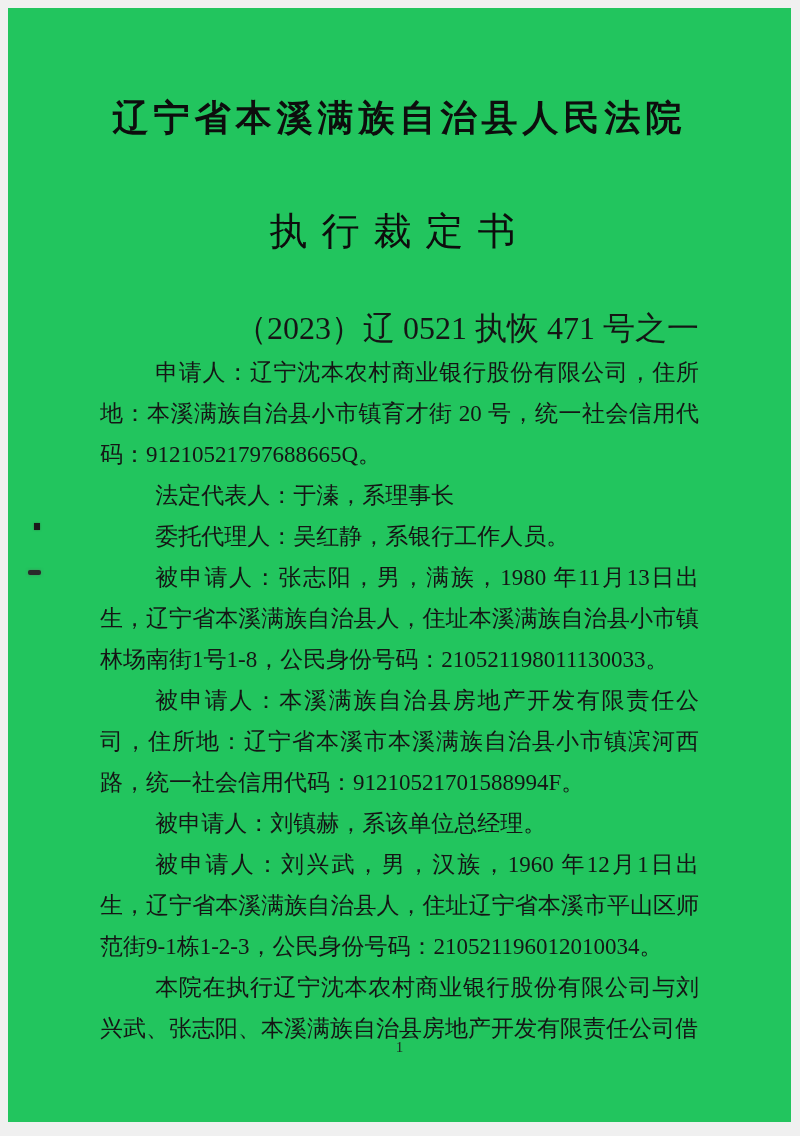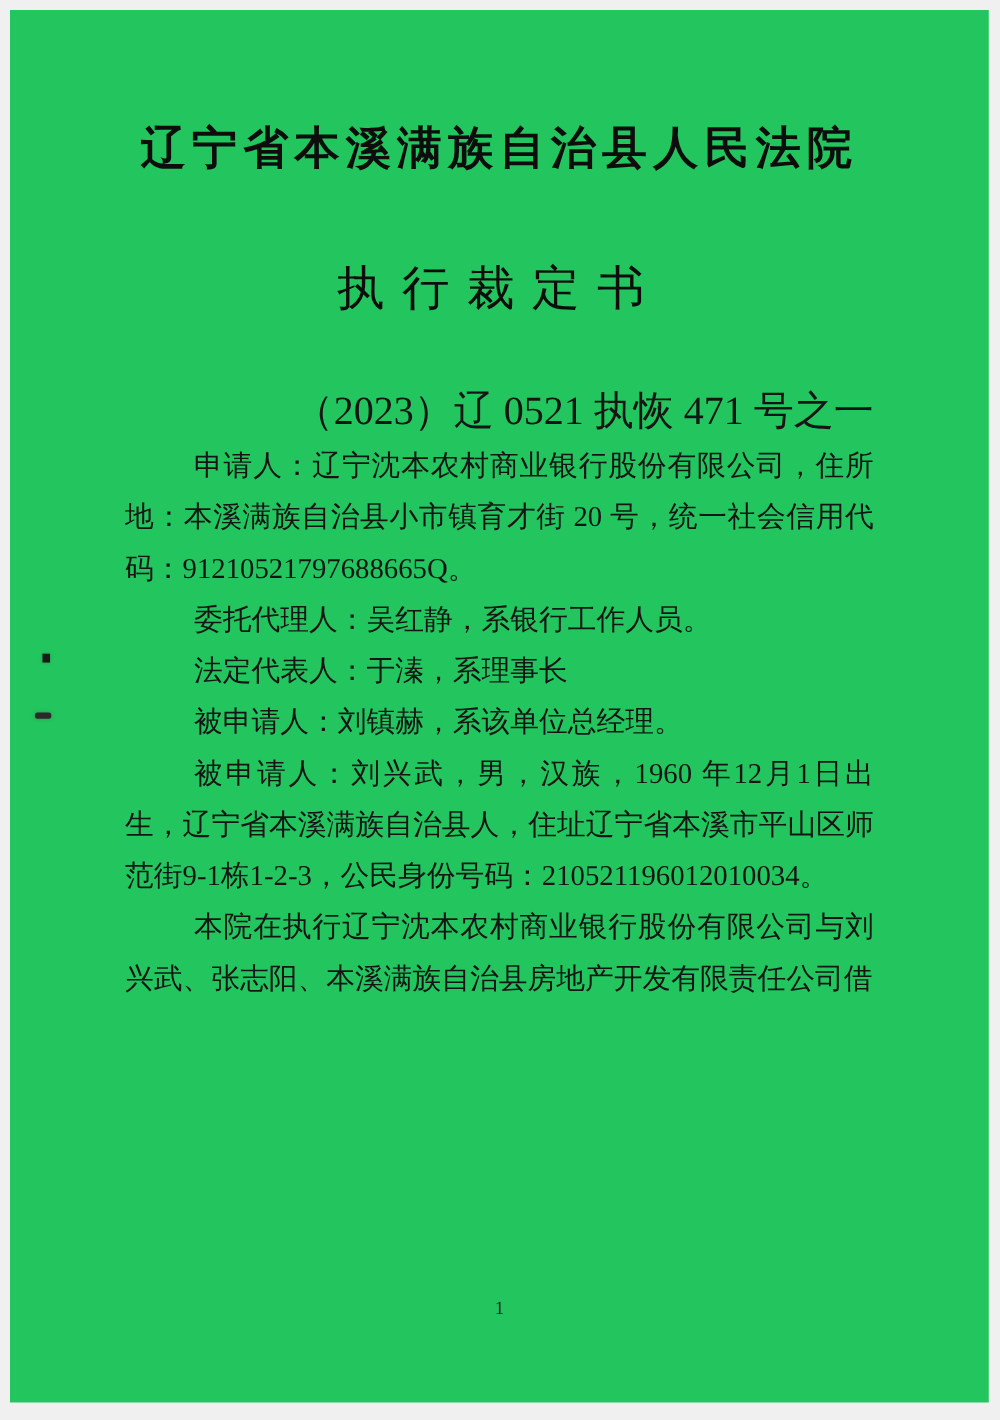--- a/index.html
+++ b/index.html
@@ -97,22 +97,24 @@
 <div class="page">
 
   <div class="court-name">辽宁省本溪满族自治县人民法院</div>
 
   <div class="doc-title">执行裁定书</div>
 
   <div class="case-number">（2023）辽 0521 执恢 471 号之一</div>
 
   <div class="body-text">
     <p>申请人：辽宁沈本农村商业银行股份有限公司，住所地：本溪满族自治县小市镇育才街 20 号，统一社会信用代码：91210521797688665Q。</p>
+    <p>法定代表人：于溱，系理事长</p>
     <p>委托代理人：吴红静，系银行工作人员。</p>
-    <p>法定代表人：于溱，系理事长</p>
+    <p>被申请人：张志阳，男，满族，1980 年11月13日出生，辽宁省本溪满族自治县人，住址本溪满族自治县小市镇林场南街1号1-8，公民身份号码：210521198011130033。</p>
+    <p>被申请人：本溪满族自治县房地产开发有限责任公司，住所地：辽宁省本溪市本溪满族自治县小市镇滨河西路，统一社会信用代码：91210521701588994F。</p>
     <p>被申请人：刘镇赫，系该单位总经理。</p>
     <p>被申请人：刘兴武，男，汉族，1960 年12月1日出生，辽宁省本溪满族自治县人，住址辽宁省本溪市平山区师范街9-1栋1-2-3，公民身份号码：210521196012010034。</p>
     <p>本院在执行辽宁沈本农村商业银行股份有限公司与刘兴武、张志阳、本溪满族自治县房地产开发有限责任公司借</p>
   </div>
 
   <div class="page-number">1</div>
 
   <div class="speck-1"></div>
   <div class="speck-2"></div>
 

